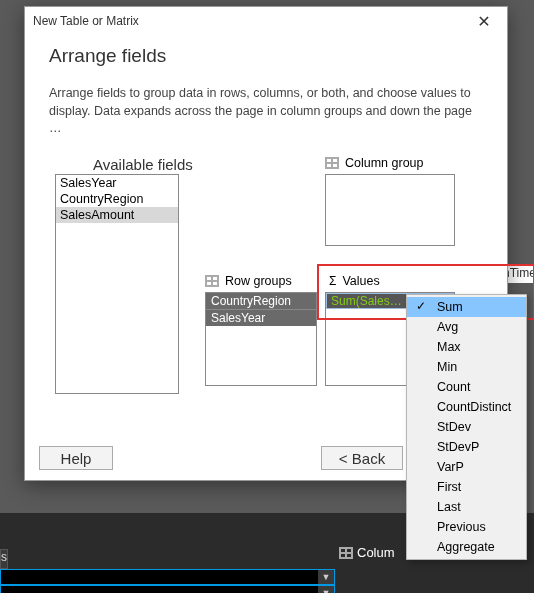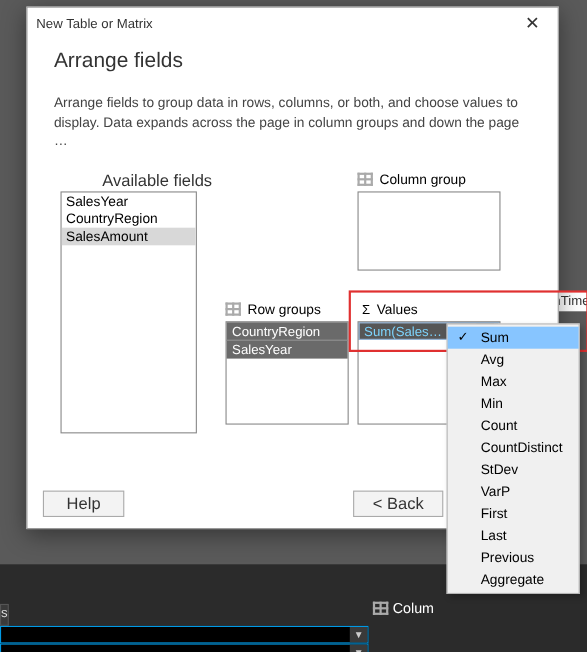--- a/index.html
+++ b/index.html
@@ -25,21 +25,21 @@
   .layout { position:relative; height:260px;}
   .sect-label { font-size:15px; color:#333; position:absolute;}
   .listbox { position:absolute; border:1px solid #888; background:#fff; font-size:12.5px; overflow:hidden;}
   .listbox div { padding:1px 4px; white-space:nowrap;}
   .listbox div.sel { background:#d8d8d8;}
   .grouptitle { position:absolute; display:flex; align-items:center; gap:6px; font-size:12.5px;}
   .sigma { font-family: "Segoe UI Symbol", Arial; font-size:12px;}
   .darklist { position:absolute; border:1px solid #888; background:#fff; font-size:12px;}
   .darklist .row { background:#6a6a6a; color:#fff; padding:1px 5px;}
   .darklist .row + .row { border-top:1px solid #888;}
-  .darklist .rowhi { background:#565656; color:#7dd3fc; padding:1px 5px; display:flex; align-items:center; justify-content:space-between; position:relative;}
+  .darklist .rowhi { background:#565656; color:#84cc16; padding:1px 5px; display:flex; align-items:center; justify-content:space-between; position:relative;}
   .darklist .rowhi::after { content:""; position:absolute; inset:0; border:1px solid #9bbde0; pointer-events:none;}
   .dd { width:16px; height:14px; background:#000; position:relative;}
   .dd::after { content:""; position:absolute; left:4px; top:5px; border-left:4px solid transparent; border-right:4px solid transparent; border-top:5px solid #ddd;}
   .redbox { position:absolute; border:2px solid #e03030; pointer-events:none;}
   .btnrow { position:absolute; bottom:10px; left:0; right:0; padding:0 14px; display:flex; justify-content:space-between;}
   .btn { min-width:74px; height:24px; border:1px solid #aaa; background:#f3f3f3; font-size:15px; color:#333; padding:0 10px; display:flex; align-items:center; justify-content:center;}
   .btn.wide{min-width:82px;}
   .rightcol { position:absolute; right:0; top:265px; width:34px; height:18px; background:#fff; border-left:1px solid #999; font-size:12px; color:#333; padding:1px 2px; overflow:hidden;}
   .context { position:absolute; left:406px; top:294px; width:121px; background:#f0f0f0; border:1px solid #b6b6b6; box-shadow:3px 3px 6px rgba(0,0,0,0.25); font-size:12.5px; padding:2px 0;}
   .context .item { padding:3px 6px 3px 30px; position:relative; cursor:default;}
@@ -120,18 +120,19 @@
 </div>
 
 <div class="context" id="ctx">
     <div class="item sel">Sum</div>
     <div class="item">Avg</div>
     <div class="item">Max</div>
     <div class="item">Min</div>
     <div class="item">Count</div>
     <div class="item">CountDistinct</div>
     <div class="item">StDev</div>
+    <div class="item">StDevP</div>
     <div class="item">VarP</div>
     <div class="item">First</div>
     <div class="item">Last</div>
     <div class="item">Previous</div>
     <div class="item">Aggregate</div>
   </div>
 
 </body></html>

